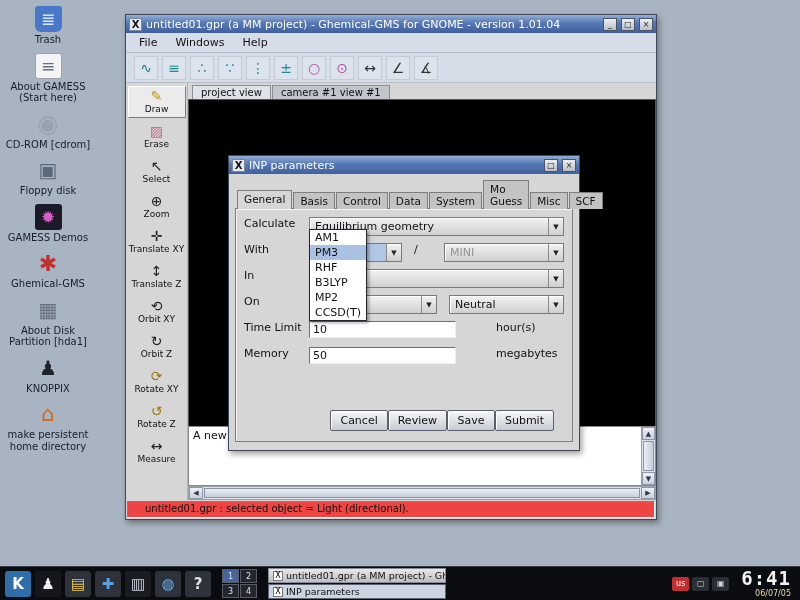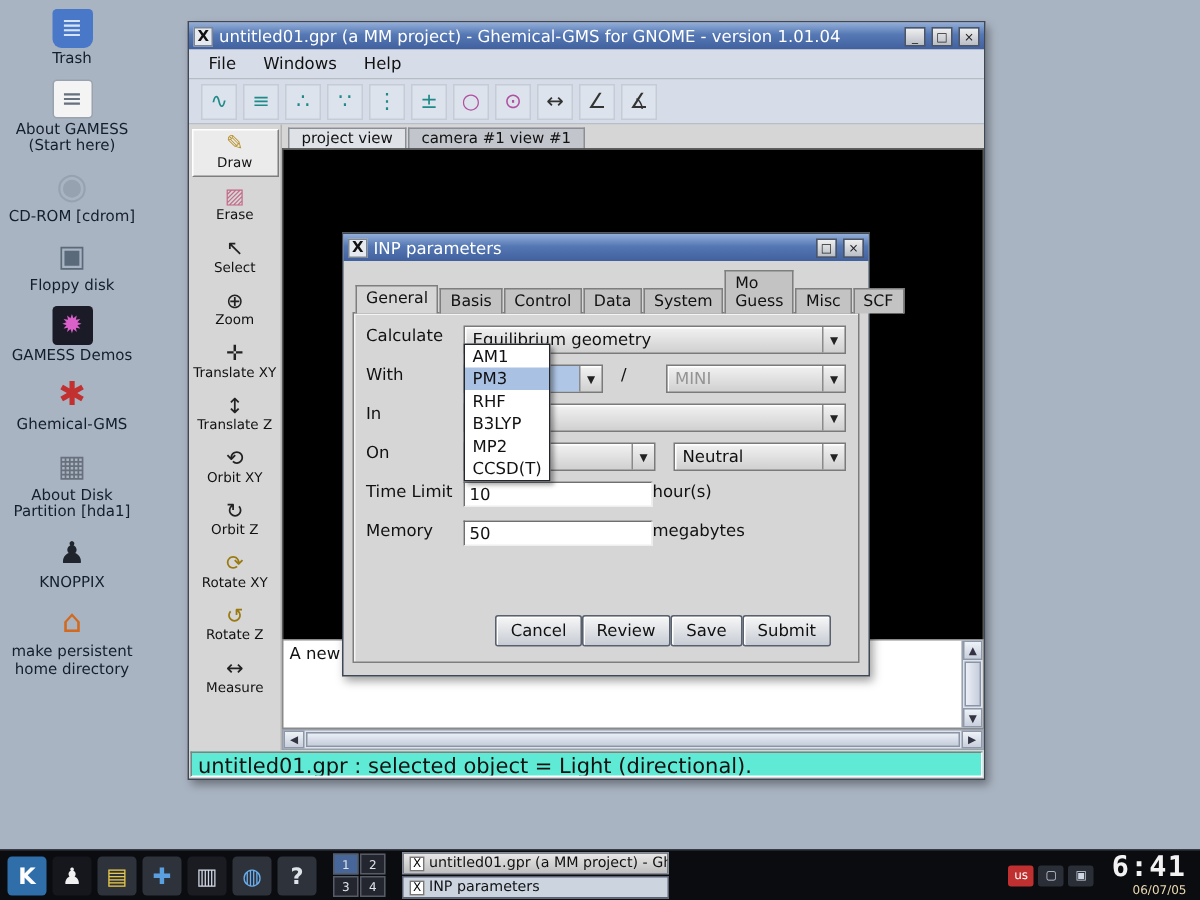--- a/index.html
+++ b/index.html
@@ -52,21 +52,21 @@
   .text-area { flex:0 0 60px; background:#fff; border:1px solid #8a8a8a; display:flex; }
   .text-content { flex:1; font-size:11px; padding:2px 4px; color:#111; }
   .vscroll { flex:0 0 14px; background:#dde3ec; border-left:1px solid #98a0ac; display:flex; flex-direction:column; }
   .scroll-btn { height:13px; font-size:7px; display:flex; align-items:center; justify-content:center;
                 background:linear-gradient(#eef2f8,#c8d0dc); border:1px solid #8e98a8; color:#334; }
   .vthumb { flex:1; margin:1px; background:linear-gradient(90deg,#eaeef6,#c6cedc); border:1px solid #8a94a4; }
   .hscroll { flex:0 0 14px; display:flex; background:#dde3ec; border:1px solid #98a0ac; }
   .hscroll .scroll-btn { width:14px; height:100%; }
   .hthumb { flex:1; margin:1px; background:linear-gradient(#eaeef6,#c6cedc); border:1px solid #8a94a4; }
   .statusbar { flex:0 0 17px; margin:1px; border:1px solid; border-color:#808080 #fff #fff #808080;
-               background:#5eead4; font-size:14px; padding:1px 4px; color:#111;
+               background:#ef4444; font-size:10px; padding:1px 17px; color:#111;
                white-space:nowrap; overflow:hidden; }
 
   
   .dialog { left:228px; top:155px; width:352px; height:296px; z-index:20; }
   .dialog-content { flex:1; padding:5px 6px 8px; display:flex; flex-direction:column; }
   .dlg-tabs { flex:0 0 20px; display:flex; align-items:flex-end; padding-left:2px; position:relative; z-index:2; }
   .dlg-tab { font-size:10.5px; padding:2px 6px 2px; background:#c3c3c3; border:1px solid #7e7e7e;
              border-bottom:none; margin-right:1px; position:relative; top:1px; color:#111; }
   .dlg-tab.active { background:#d6d6d6; padding-bottom:4px; }
   .dlg-panel { flex:1; border:1px solid #7e7e7e; box-shadow:inset 1px 1px 0 #f4f4f4;
@@ -77,23 +77,23 @@
   .combo { border:1px solid #7a7a7a; background:linear-gradient(#f2f2f2,#d0d0d0); box-shadow:inset 1px 1px 0 #fff; }
   .cval { flex:1; font-size:11px; padding:2px 5px; white-space:nowrap; overflow:hidden; color:#111; }
   .carrow { flex:0 0 15px; border-left:1px solid #8a8a8a; display:flex; align-items:center;
             justify-content:center; font-size:7px; color:#222; }
   .combo.grow { flex:1; }
   .combo.open .cval { background:#b0c6e6; }
   .combo.disabled .cval { color:#949494; }
   .w-with { width:93px; } .w-mini { width:120px; margin-left:auto; }
   .w-on1 { width:128px; } .w-on2 { width:115px; margin-left:auto; }
   .sep { font-size:11px; margin-left:12px; color:#111; }
-  .tinput { width:126px; height:17px; border:1px solid; border-color:#6f6f6f #eee #eee #6f6f6f;
+  .tinput { width:147px; height:17px; border:1px solid; border-color:#6f6f6f #eee #eee #6f6f6f;
             background:#fff; font-size:11px; padding:0 3px; font-family:inherit; color:#111; }
-  .unit { font-size:11px; color:#111; }
+  .unit { font-size:11px; margin-left:40px; color:#111; }
   .dropdown-pop { position:absolute; left:80px; top:73px; width:58px; background:#fff;
                   border:1px solid #23262c; box-shadow:2px 2px 3px rgba(0,0,0,.35); z-index:30; }
   .dd-item { font-size:11px; padding:1px 5px; height:15px; line-height:13px; color:#111; white-space:nowrap; }
   .dd-item.selected { background:#a9c2e4; }
   .btn-row { margin-top:auto; display:flex; justify-content:flex-end; padding:0 10px; }
   .pbtn { min-width:48px; height:21px; font-size:11px; color:#111;
           background:linear-gradient(#f7f7f7,#c7ccd4); border:1px solid #59606e; border-radius:2px;
           box-shadow:inset 1px 1px 0 #fff; display:flex; align-items:center; justify-content:center; padding:0 9px; }
 
   

